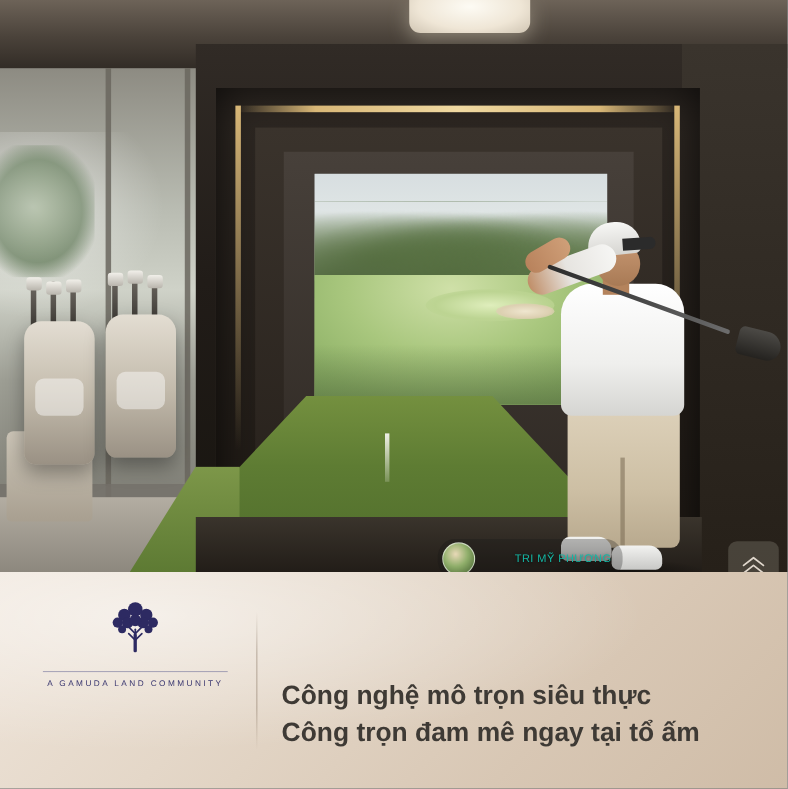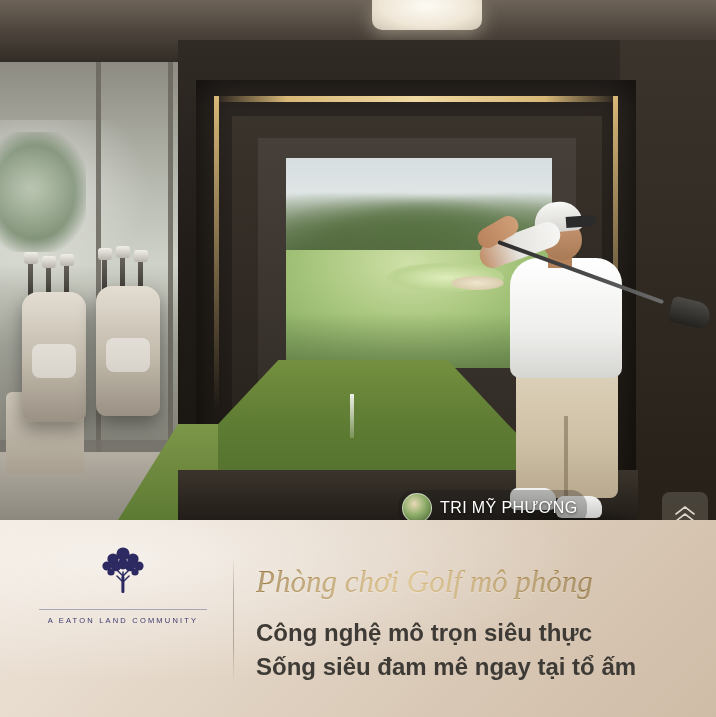--- a/index.html
+++ b/index.html
@@ -321,25 +321,26 @@
     padding: 3px 10px 3px 4px;
     border-radius: 16px;
     background: rgba(20,20,20,0.28);
   }
   .wm-avatar {
     width: 28px; height: 28px; border-radius: 50%;
     background: radial-gradient(circle at 40% 35%, #e9d9b8 0%, #8fae6a 45%, #3e5a2c 100%);
     border: 1px solid rgba(255,255,255,.6);
   }
   .wm-text {
-    color: #ffffff;
-    font-size: 16px;
+    color: #14b8a6;
+    font-size: 10px;
     letter-spacing: .4px;
     text-shadow: 0 1px 3px rgba(0,0,0,.65);
     white-space: nowrap;
+    margin-left: 28px;
   }
 
   
   .corner-mark {
     position: absolute;
     right: 8px; top: 492px;
     width: 46px; height: 46px;
     border-radius: 8px;
     background: rgba(230,220,205,.18);
     display: flex; align-items: center; justify-content: center;
@@ -536,25 +537,24 @@
             <circle cx="24" cy="24" r="5.2"></circle>
             <circle cx="38" cy="24" r="5.2"></circle>
             <circle cx="31" cy="22" r="5.4"></circle>
             <circle cx="19" cy="30" r="3.6"></circle>
             <circle cx="43" cy="30" r="3.6"></circle>
             <rect x="29.4" y="34" width="3" height="17" rx="1.2"></rect>
           </g>
         </svg>
       </div>
       <div class="logo-rule"></div>
-      <div class="logo-sub">A EATON LAND COMMUNITY</div>
+      <div class="logo-sub">A GAMUDA LAND COMMUNITY</div>
     </div>
 
     <div class="divider"></div>
 
-    <div class="headline">Phòng chơi Golf mô phỏng</div>
 
     <div class="subline">
       <div>Công nghệ mô trọn siêu thực</div>
-      <div>Sống siêu đam mê ngay tại tổ ấm</div>
+      <div>Công trọn đam mê ngay tại tổ ấm</div>
     </div>
   </div>
 </div>
 
 </body></html>

